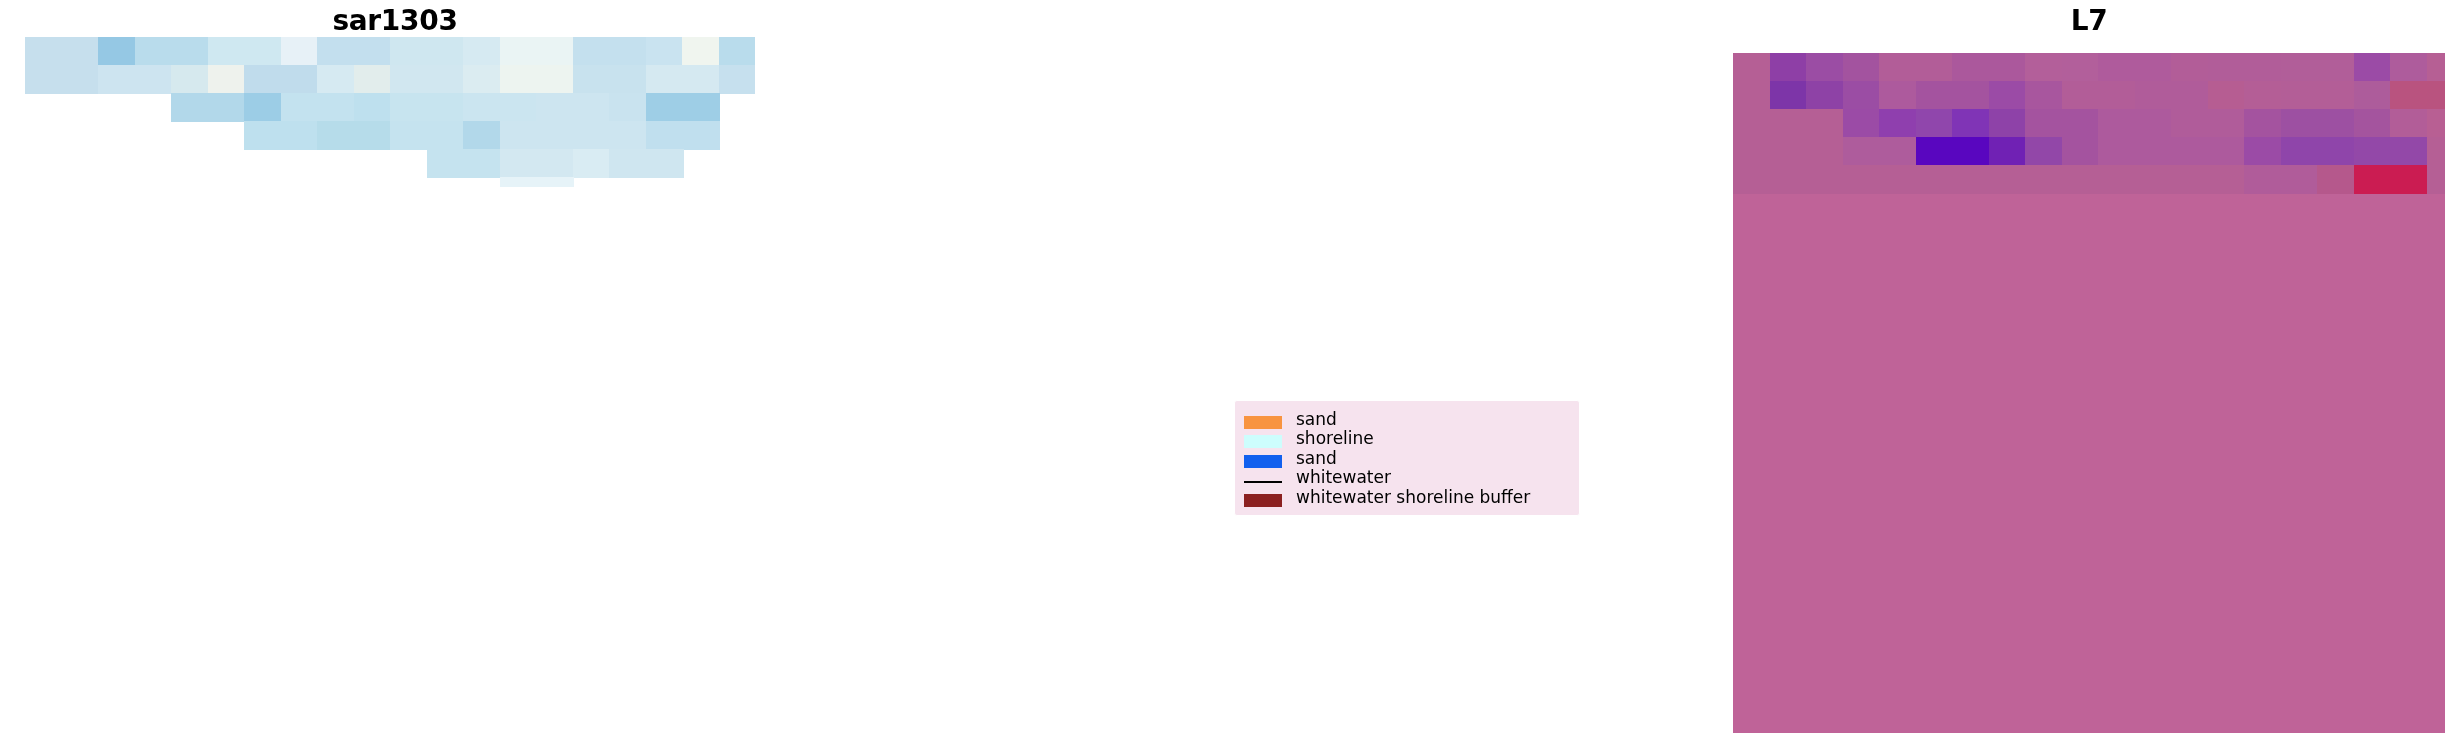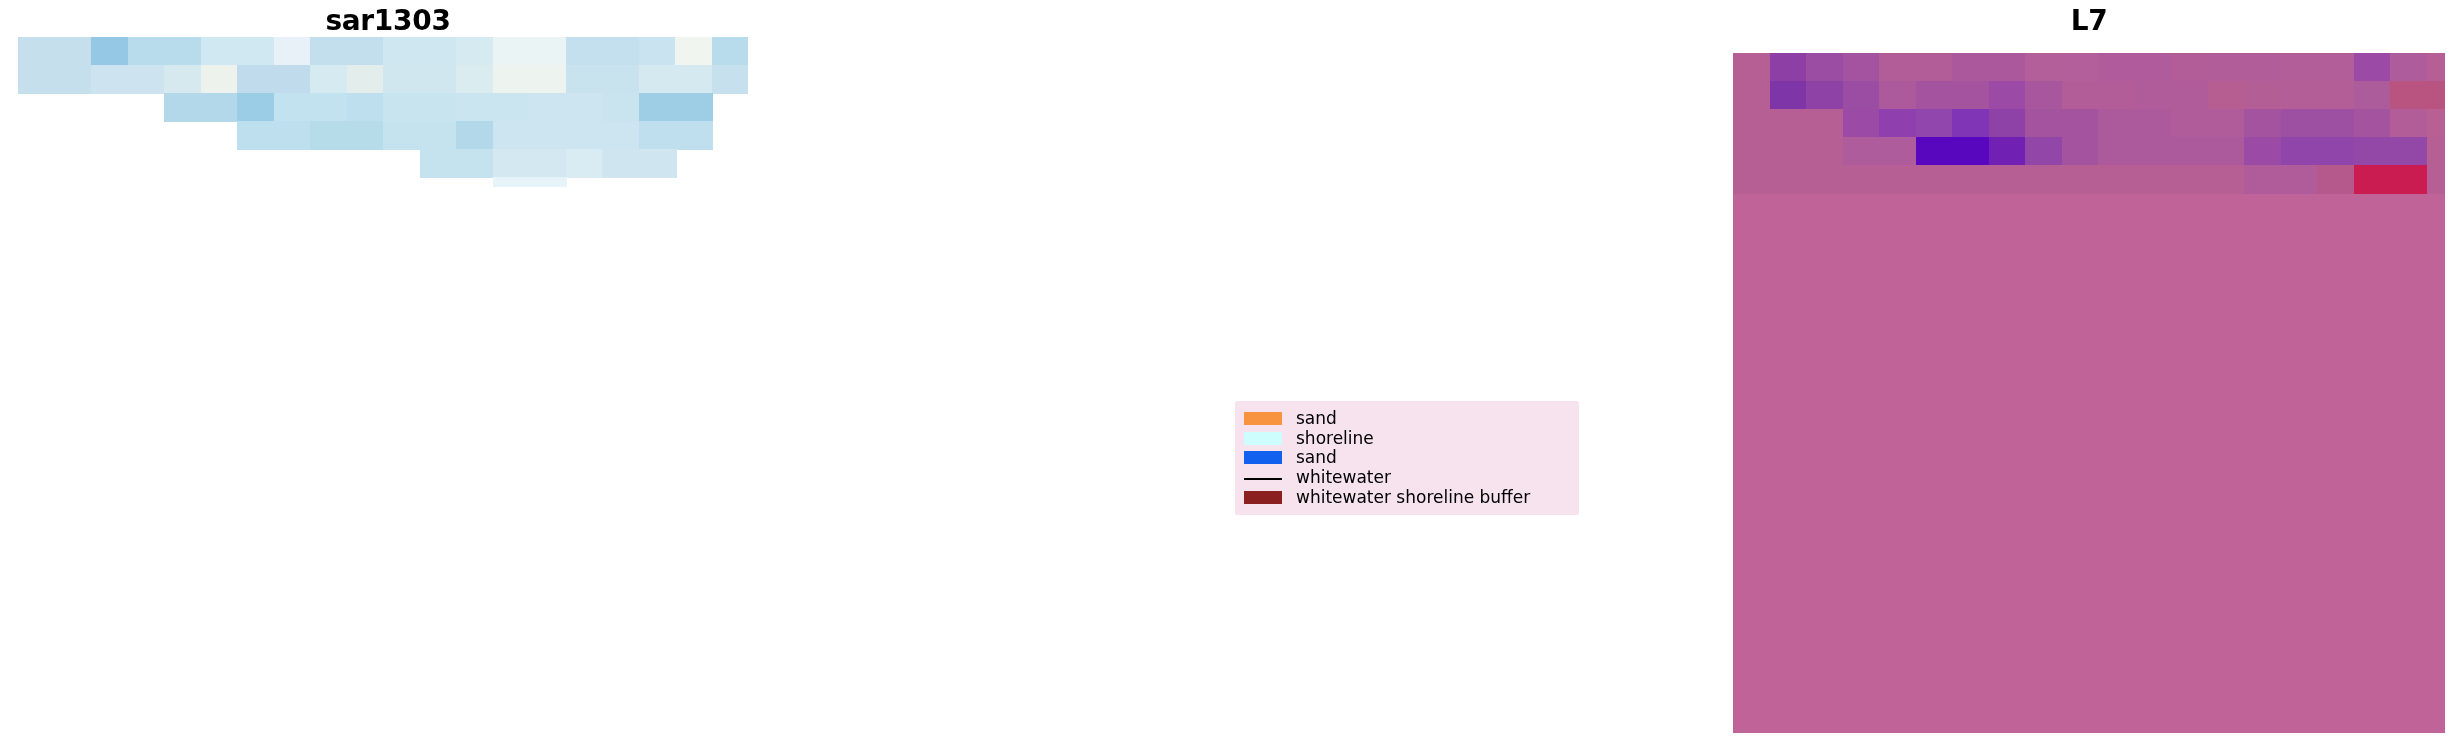--- a/index.html
+++ b/index.html
@@ -44,21 +44,21 @@
   #legend {
     position: absolute;
     background: #f6e3ee;
     border: 1px solid #ffffff;
     border-radius: 3px;
     padding: 8px 10px 8px 9px;
     box-shadow: none;
   }
   .legend-row {
     display: flex;
-    align-items: center;
+    align-items: flex-end;
     height: 19.6px;
   }
   .legend-swatch {
     width: 38px;
     height: 13px;
     margin-right: 14px;
     flex: 0 0 auto;
     border: 1px solid rgba(255,255,255,0.0);
   }
   .legend-line {
@@ -81,21 +81,21 @@
     color: #000000;
     white-space: nowrap;
     line-height: 19px;
   }
 </style>
 </head>
 <body>
 
 <div id="figure">
 
-  <div class="panel" id="panel-1" style="left:8px; top:0px; width:760px; height:745px;">
+  <div class="panel" id="panel-1" style="left:15px; top:0px; width:760px; height:745px;">
     <div class="panel-title" style="top:4px;">sar1303</div>
     <div class="axes" id="axes-1" style="left:10px; top:37px; width:730px; height:150px;">
         <div class="cell" style="left: 0px; top: 0px; width: 38px; height: 29px; background: rgb(198, 223, 237);"></div>
         <div class="cell" style="left: 37px; top: 0px; width: 38px; height: 29px; background: rgb(198, 223, 237);"></div>
         <div class="cell" style="left: 73px; top: 0px; width: 38px; height: 29px; background: rgb(149, 200, 228);"></div>
         <div class="cell" style="left: 110px; top: 0px; width: 38px; height: 29px; background: rgb(185, 220, 236);"></div>
         <div class="cell" style="left: 146px; top: 0px; width: 38px; height: 29px; background: rgb(185, 220, 236);"></div>
         <div class="cell" style="left: 183px; top: 0px; width: 38px; height: 29px; background: rgb(207, 232, 241);"></div>
         <div class="cell" style="left: 219px; top: 0px; width: 38px; height: 29px; background: rgb(207, 232, 241);"></div>
         <div class="cell" style="left: 256px; top: 0px; width: 38px; height: 29px; background: rgb(231, 241, 247);"></div>

